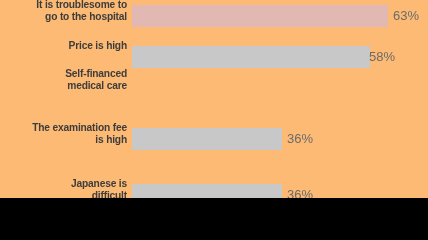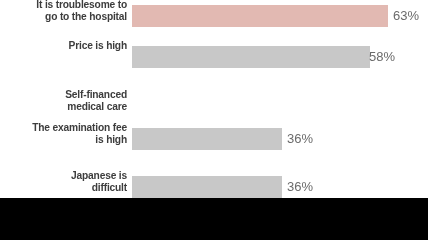--- a/index.html
+++ b/index.html
@@ -12,21 +12,21 @@
     height: 198px;
     background: #000000;
     font-family: "Liberation Sans", "DejaVu Sans", sans-serif;
     overflow: hidden;
   }
 
   #chart-root {
     position: relative;
     width: 428px;
     height: 198px;
-    background: #ffffff;
+    background: #fdba74;
   }
 
   .bar-row {
     position: absolute;
     left: 0;
     width: 428px;
     height: 22px;
   }
 
   .row-label {
@@ -90,35 +90,35 @@
   </div>
 
   <div class="bar-row" style="top:46px;">
     <div class="row-label">Price is high</div>
     <div class="bar-track">
       <div class="bar-fill" style="width:238px;"></div>
       <div class="bar-value" style="left:237px;">58%</div>
     </div>
   </div>
 
-  <div class="bar-row" style="top:95px;">
+  <div class="bar-row" style="top:74px;">
     <div class="row-label">Self-financed
 medical care</div>
   </div>
 
   <div class="bar-row" style="top:128px;">
     <div class="row-label">The examination fee
 is high</div>
     <div class="bar-track">
       <div class="bar-fill" style="width:150px;"></div>
       <div class="bar-value" style="left:155px;">36%</div>
     </div>
   </div>
 
-  <div class="bar-row" style="top:176px;">
+  <div class="bar-row" style="top:184px;">
     <div class="row-label">Japanese is
 difficult</div>
     <div class="bar-track">
       <div class="bar-fill" style="width:150px;"></div>
       <div class="bar-value" style="left:155px;">36%</div>
     </div>
   </div>
 
 </div>
 

